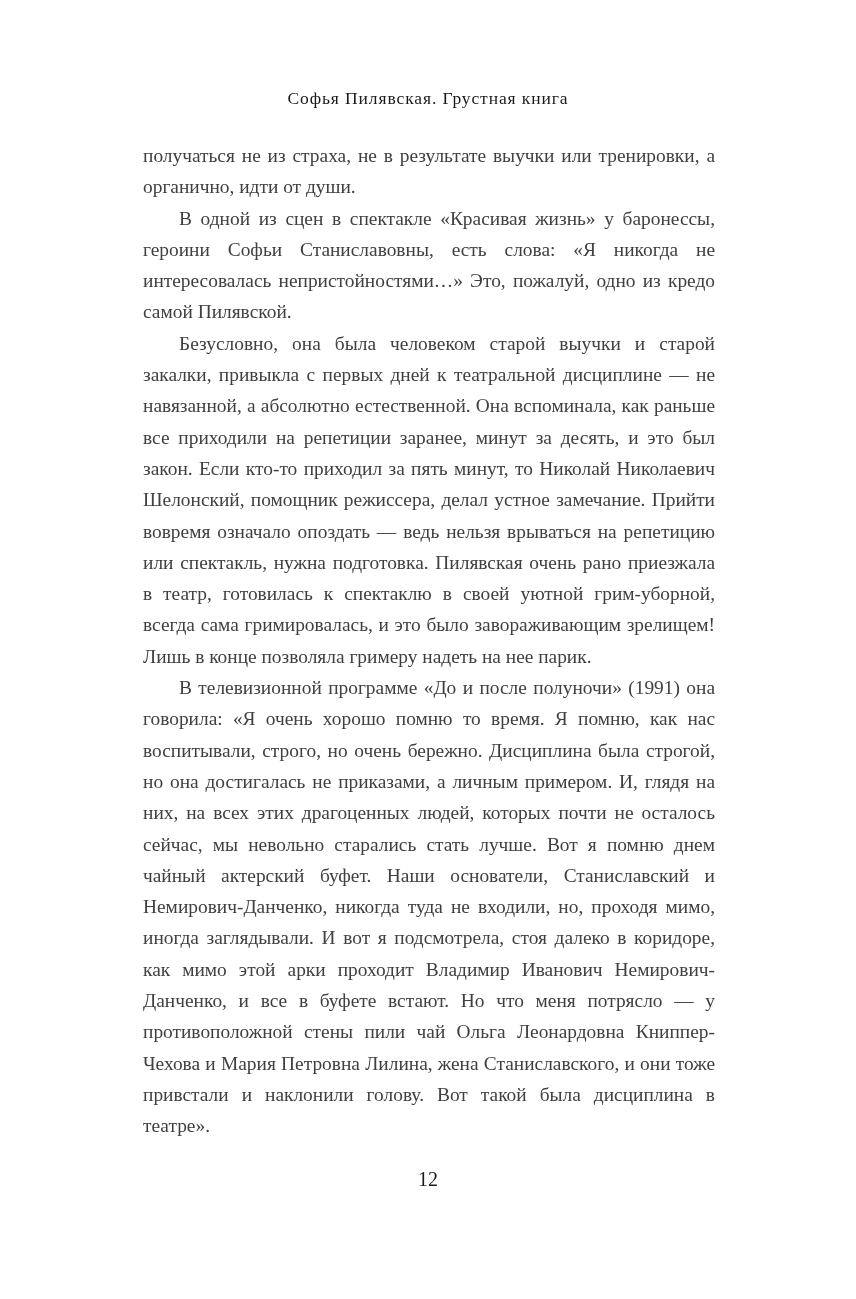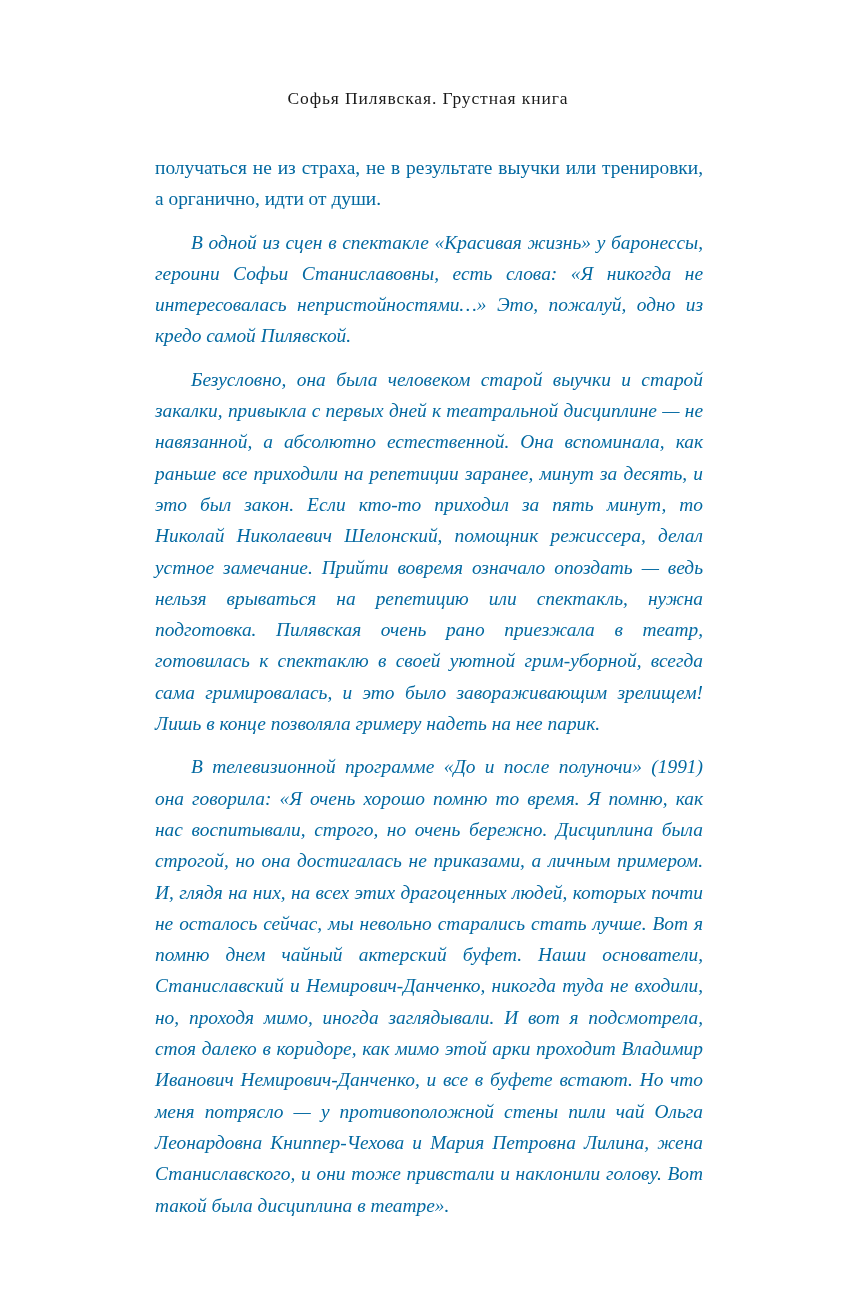--- a/index.html
+++ b/index.html
@@ -32,31 +32,30 @@
     color: #1a1a1a;
     font-family: "Liberation Serif", "DejaVu Serif", serif;
   }
   .text-block {
     position: absolute;
     top: 140px;
     left: 143px;
     width: 572px;
   }
   .para {
-    margin: 12px;
+    margin: 0;
     font-size: 19.4px;
     line-height: 31.3px;
     text-align: justify;
     text-justify: inter-word;
-    color: #0369a1;
+    color: #404040;
     hyphens: manual;
   }
   .para.indent {
     text-indent: 36px;
-    font-style: italic;
   }
   .folio {
     position: absolute;
     top: 1168px;
     left: 0;
     right: 0;
     text-align: center;
     font-size: 20px;
     color: #1a1a1a;
   }
@@ -68,14 +67,15 @@
 
   <div class="running-head">Софья Пилявская. Грустная книга</div>
 
   <div class="text-block">
     <p class="para">получаться не из страха, не в результате выучки или тренировки, а органично, идти от души.</p>
     <p class="para indent">В одной из сцен в спектакле «Красивая жизнь» у баронессы, героини Софьи Станиславовны, есть слова: «Я никогда не интересовалась непристойностями…» Это, пожалуй, одно из кредо самой Пилявской.</p>
     <p class="para indent">Безусловно, она была человеком старой выучки и старой закалки, привыкла с первых дней к театральной дисциплине — не навязанной, а абсолютно естественной. Она вспоминала, как раньше все приходили на репетиции заранее, минут за десять, и это был закон. Если кто-то приходил за пять минут, то Николай Николаевич Шелонский, помощник режиссера, делал устное замечание. Прийти вовремя означало опоздать — ведь нельзя врываться на репетицию или спектакль, нужна подготовка. Пилявская очень рано приезжала в театр, готовилась к спектаклю в своей уютной грим-уборной, всегда сама гримировалась, и это было завораживающим зрелищем! Лишь в конце позволяла гримеру надеть на нее парик.</p>
     <p class="para indent">В телевизионной программе «До и после полуночи» (1991) она говорила: «Я очень хорошо помню то время. Я помню, как нас воспитывали, строго, но очень бережно. Дисциплина была строгой, но она достигалась не приказами, а личным примером. И, глядя на них, на всех этих драгоценных людей, которых почти не осталось сейчас, мы невольно старались стать лучше. Вот я помню днем чайный актерский буфет. Наши основатели, Станиславский и Немирович-Данченко, никогда туда не входили, но, проходя мимо, иногда заглядывали. И вот я подсмотрела, стоя далеко в коридоре, как мимо этой арки проходит Владимир Иванович Немирович-Данченко, и все в буфете встают. Но что меня потрясло — у противоположной стены пили чай Ольга Леонардовна Книппер-Чехова и Мария Петровна Лилина, жена Станиславского, и они тоже привстали и наклонили голову. Вот такой была дисциплина в театре».</p>
   </div>
 
+  <div class="folio">12</div>
 
 </div>
 
 </body></html>

